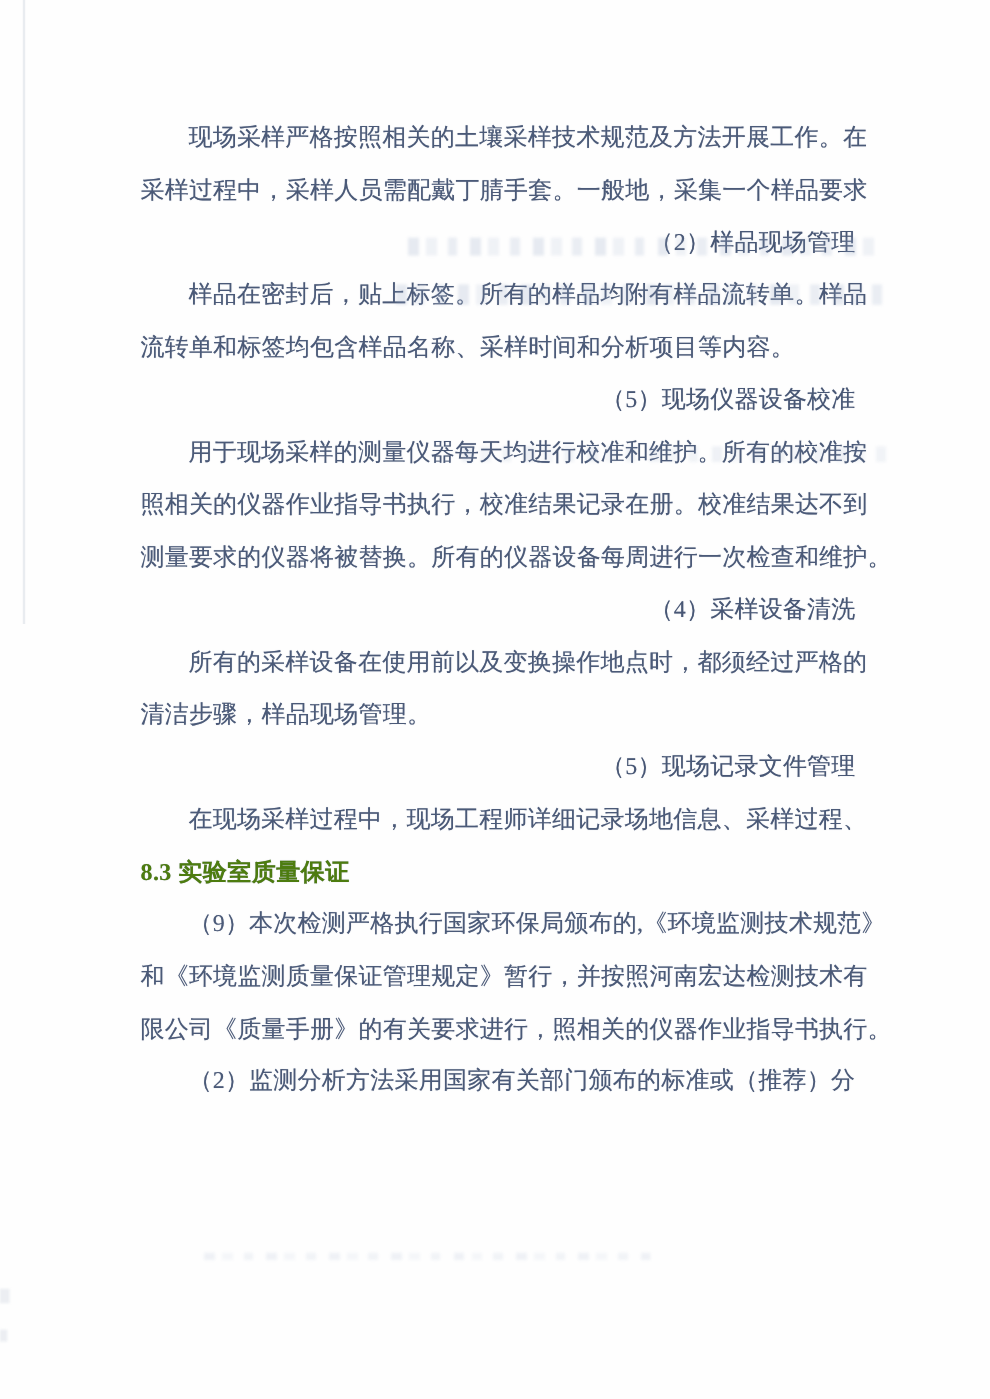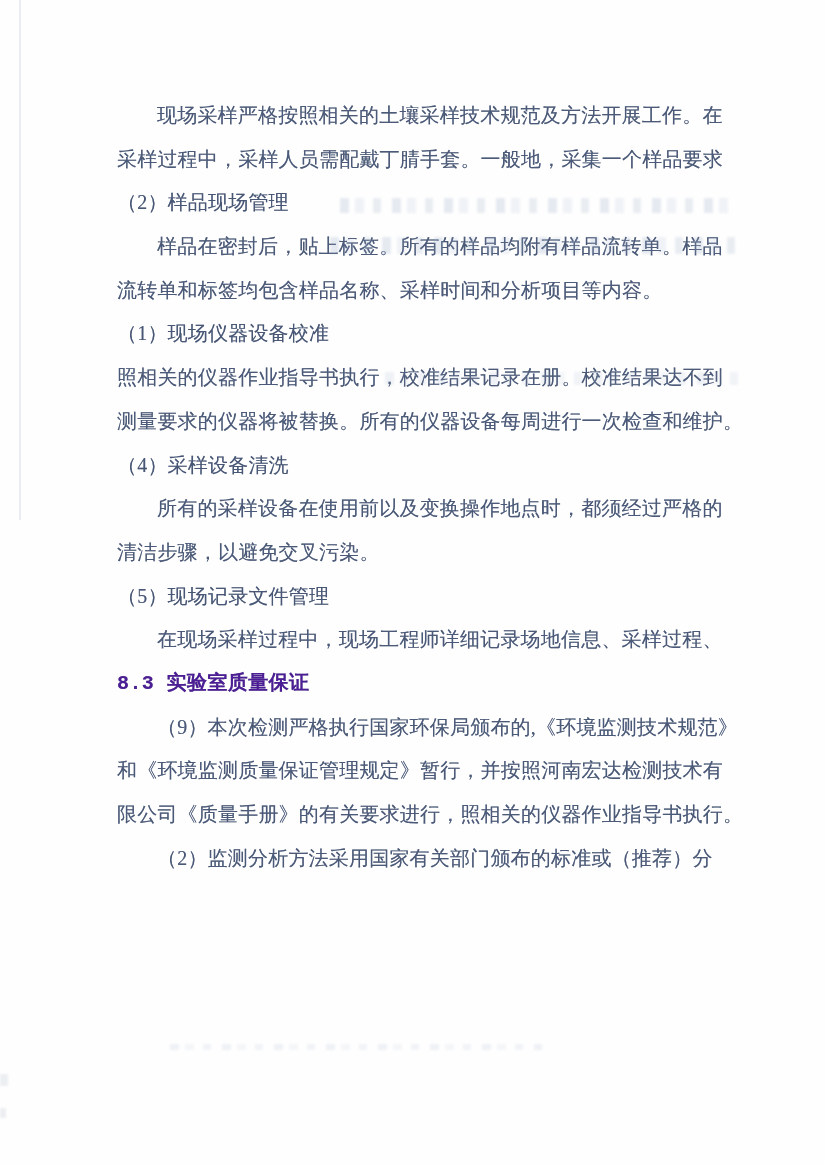--- a/index.html
+++ b/index.html
@@ -34,25 +34,24 @@
   }
   .line.fill{
     text-align:justify;
     text-align-last:justify;
     -moz-text-align-last:justify;
     text-justify:inter-character;
   }
   .line.indent{ text-indent:2em; }
   .line.section-heading{
     font-weight:700;
-    color:#4c1d95;
+    color:#4d7c0f;
     letter-spacing:0.4px;
-    font-family:Liberation Mono, monospace;
   }
-  .line.subheading{ color:#485775; }
+  .line.subheading{ color:#485775;text-align:right; }
   
   .smudge{
     position:absolute;
     filter:blur(1.3px);
     opacity:.5;
     background-image:repeating-linear-gradient(90deg,
       rgba(148,166,196,.45) 0 9px, transparent 9px 15px,
       rgba(148,166,196,.28) 15px 24px, transparent 24px 33px,
       rgba(148,166,196,.38) 33px 41px, transparent 41px 52px);
   }
@@ -69,26 +68,27 @@
 <div class="page">
 
   <div class="scan-edge"></div>
 
   <div class="doc" id="doc">
       <div class="line fill indent">现场采样严格按照相关的土壤采样技术规范及方法开展工作。在</div>
       <div class="line fill">采样过程中，采样人员需配戴丁腈手套。一般地，采集一个样品要求</div>
       <div class="line subheading">（2）样品现场管理</div>
       <div class="line fill indent">样品在密封后，贴上标签。所有的样品均附有样品流转单。样品</div>
       <div class="line">流转单和标签均包含样品名称、采样时间和分析项目等内容。</div>
-      <div class="line subheading">（1）现场仪器设备校准</div>
+      <div class="line subheading">（5）现场仪器设备校准</div>
+      <div class="line fill indent">用于现场采样的测量仪器每天均进行校准和维护。所有的校准按</div>
       <div class="line fill">照相关的仪器作业指导书执行，校准结果记录在册。校准结果达不到</div>
       <div class="line">测量要求的仪器将被替换。所有的仪器设备每周进行一次检查和维护。</div>
       <div class="line subheading">（4）采样设备清洗</div>
       <div class="line fill indent">所有的采样设备在使用前以及变换操作地点时，都须经过严格的</div>
-      <div class="line">清洁步骤，以避免交叉污染。</div>
+      <div class="line">清洁步骤，样品现场管理。</div>
       <div class="line subheading">（5）现场记录文件管理</div>
       <div class="line fill indent">在现场采样过程中，现场工程师详细记录场地信息、采样过程、</div>
       <div class="line section-heading">8.3 实验室质量保证</div>
       <div class="line fill indent">（9）本次检测严格执行国家环保局颁布的,《环境监测技术规范》</div>
       <div class="line fill">和《环境监测质量保证管理规定》暂行，并按照河南宏达检测技术有</div>
       <div class="line">限公司《质量手册》的有关要求进行，照相关的仪器作业指导书执行。</div>
       <div class="line indent">（2）监测分析方法采用国家有关部门颁布的标准或（推荐）分</div>
     </div>
 
   <div class="smudge" style="left:340px;top:198px;width:392px;height:15px;"></div>

